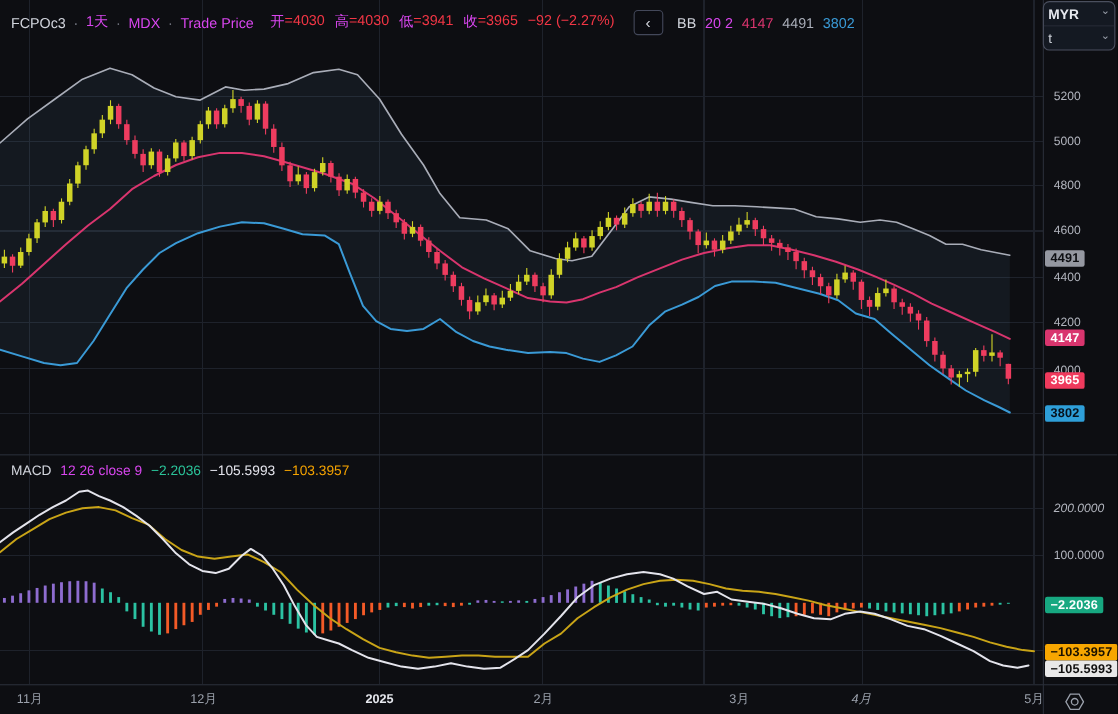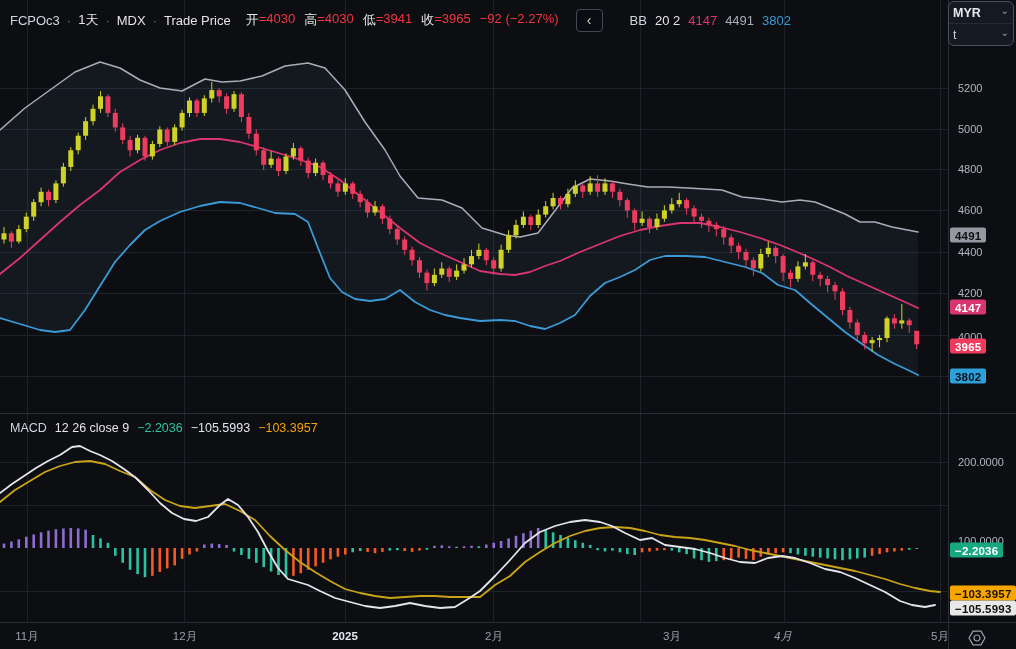--- a/index.html
+++ b/index.html
@@ -3,28 +3,28 @@
 <meta charset="utf-8">
 <style>
   html,body{margin:0;padding:0;background:#07080a;}
   .root{position:relative;width:1016px;height:649px;background:#0d0e12;overflow:hidden;
         font-family:"Liberation Sans",sans-serif;-webkit-font-smoothing:antialiased;}
   #plot{position:absolute;left:0;top:0;}
   
   .toolbar{position:absolute;left:10px;top:10px;height:20px;display:flex;align-items:center;
            gap:7px;font-size:13px;color:#d1d4dc;white-space:nowrap;z-index:20;}
   .dot{color:#787b86;}
-  .muted{color:#e5e5e5;}
+  .muted{color:#d946ef;}
   .red{color:#f23645;}
   .ohlc{display:flex;gap:9px;margin-left:8px;}
   .ohlc .pair{display:flex;}
   .back-btn{margin-left:10px;width:25px;height:21px;border:1px solid #43485a;border-radius:4px;
             display:flex;align-items:center;justify-content:center;color:#d1d4dc;font-size:14px;
             line-height:1;cursor:pointer;background:rgba(10,12,16,0.6);}
-  .bb{display:flex;gap:8px;margin-left:20px;}
+  .bb{display:flex;gap:8px;margin-left:6px;}
   .macd-legend{position:absolute;left:10px;top:421px;display:flex;gap:8px;font-size:12.5px;
                color:#d1d4dc;z-index:20;white-space:nowrap;align-items:flex-end;}
   
   .v-sep{position:absolute;top:0;left:948px;width:1px;height:649px;background:#2a2e39;z-index:15;}
   .h-sep1{position:absolute;left:0;top:413px;width:1016px;height:1px;background:#2a2e39;z-index:15;}
   .h-sep2{position:absolute;left:0;top:622px;width:1016px;height:1px;background:#2a2e39;z-index:15;}
   .price-axis{position:absolute;left:949px;top:0;width:67px;height:622px;z-index:16;}
   .tick{position:absolute;left:9px;transform:translateY(-50%);font-size:11px;color:#b2b5be;}
   .badge{position:absolute;left:1px;transform:translateY(-50%);font-size:11.5px;font-weight:bold;
          padding:1.5px 5px;border-radius:2px;letter-spacing:.2px;z-index:18;}
@@ -503,22 +503,22 @@
   </div>
 
   <div class="price-axis" id="price-axis">
       <div class="tick" style="top: 88px;">5200</div>
       <div class="tick" style="top: 129px;">5000</div>
       <div class="tick" style="top: 169px;">4800</div>
       <div class="tick" style="top: 210px;">4600</div>
       <div class="tick" style="top: 252px;">4400</div>
       <div class="tick" style="top: 293px;">4200</div>
       <div class="tick" style="top: 337px;">4000</div>
-      <div class="tick" style="top: 462px;">200.0000</div>
-      <div class="tick" style="top: 505px; margin-top: 36px;">100.0000</div>
+      <div class="tick" style="top: 462px; font-style: italic;">200.0000</div>
+      <div class="tick" style="top: 505px;">100.0000</div>
       <div class="badge" style="top: 235px; background: rgb(149, 152, 161); color: rgb(14, 15, 19);">4491</div>
       <div class="badge" style="top: 307px; background: rgb(217, 53, 110); color: rgb(255, 255, 255);">4147</div>
       <div class="badge" style="top: 346px; background: rgb(239, 58, 93); color: rgb(255, 255, 255);">3965</div>
       <div class="badge" style="top: 376px; background: rgb(46, 159, 217); color: rgb(7, 18, 28);">3802</div>
       <div class="badge" style="top: 550px; background: rgb(23, 168, 129); color: rgb(255, 255, 255);">−2.2036</div>
       <div class="badge" style="top: 593px; background: rgb(247, 166, 0); color: rgb(26, 18, 0);">−103.3957</div>
       <div class="badge" style="top: 608px; background: rgb(232, 232, 232); color: rgb(17, 17, 17);">−105.5993</div>
     </div>
 
   <div class="time-axis" id="time-axis">

